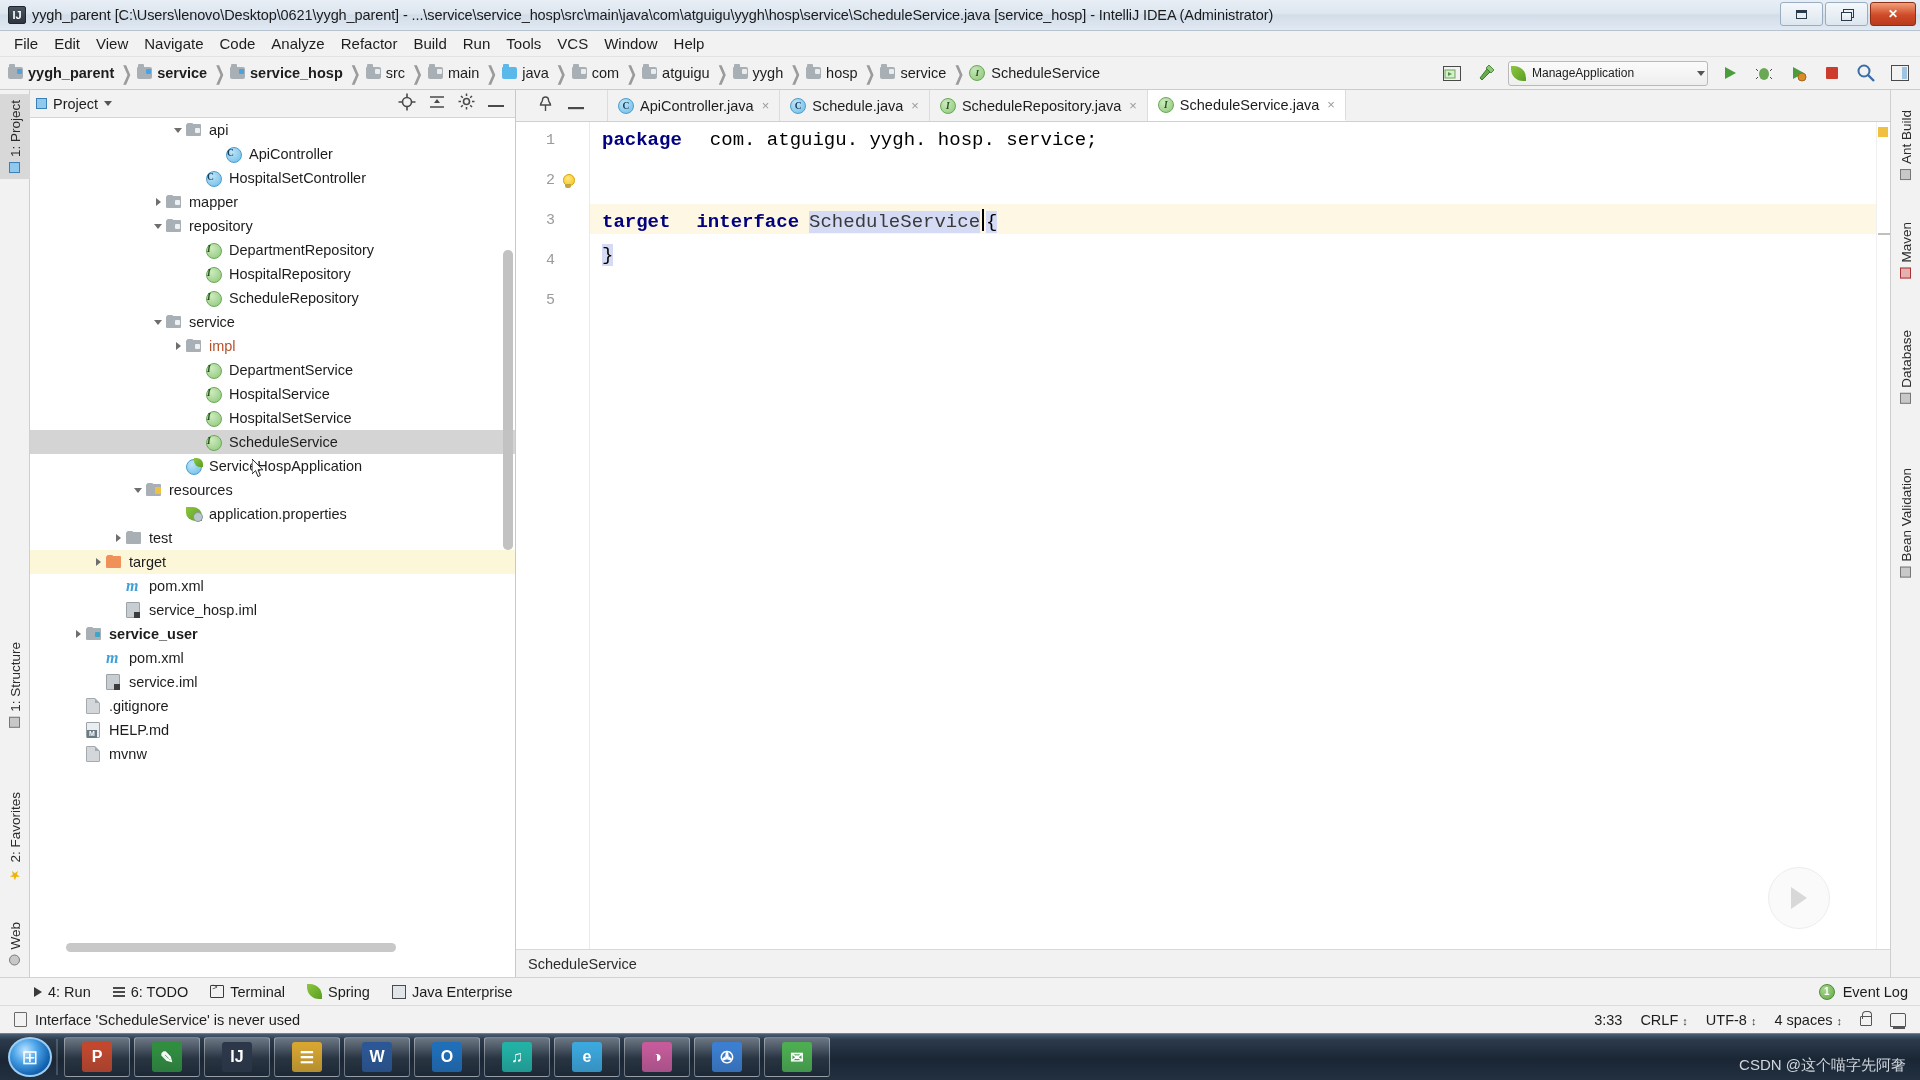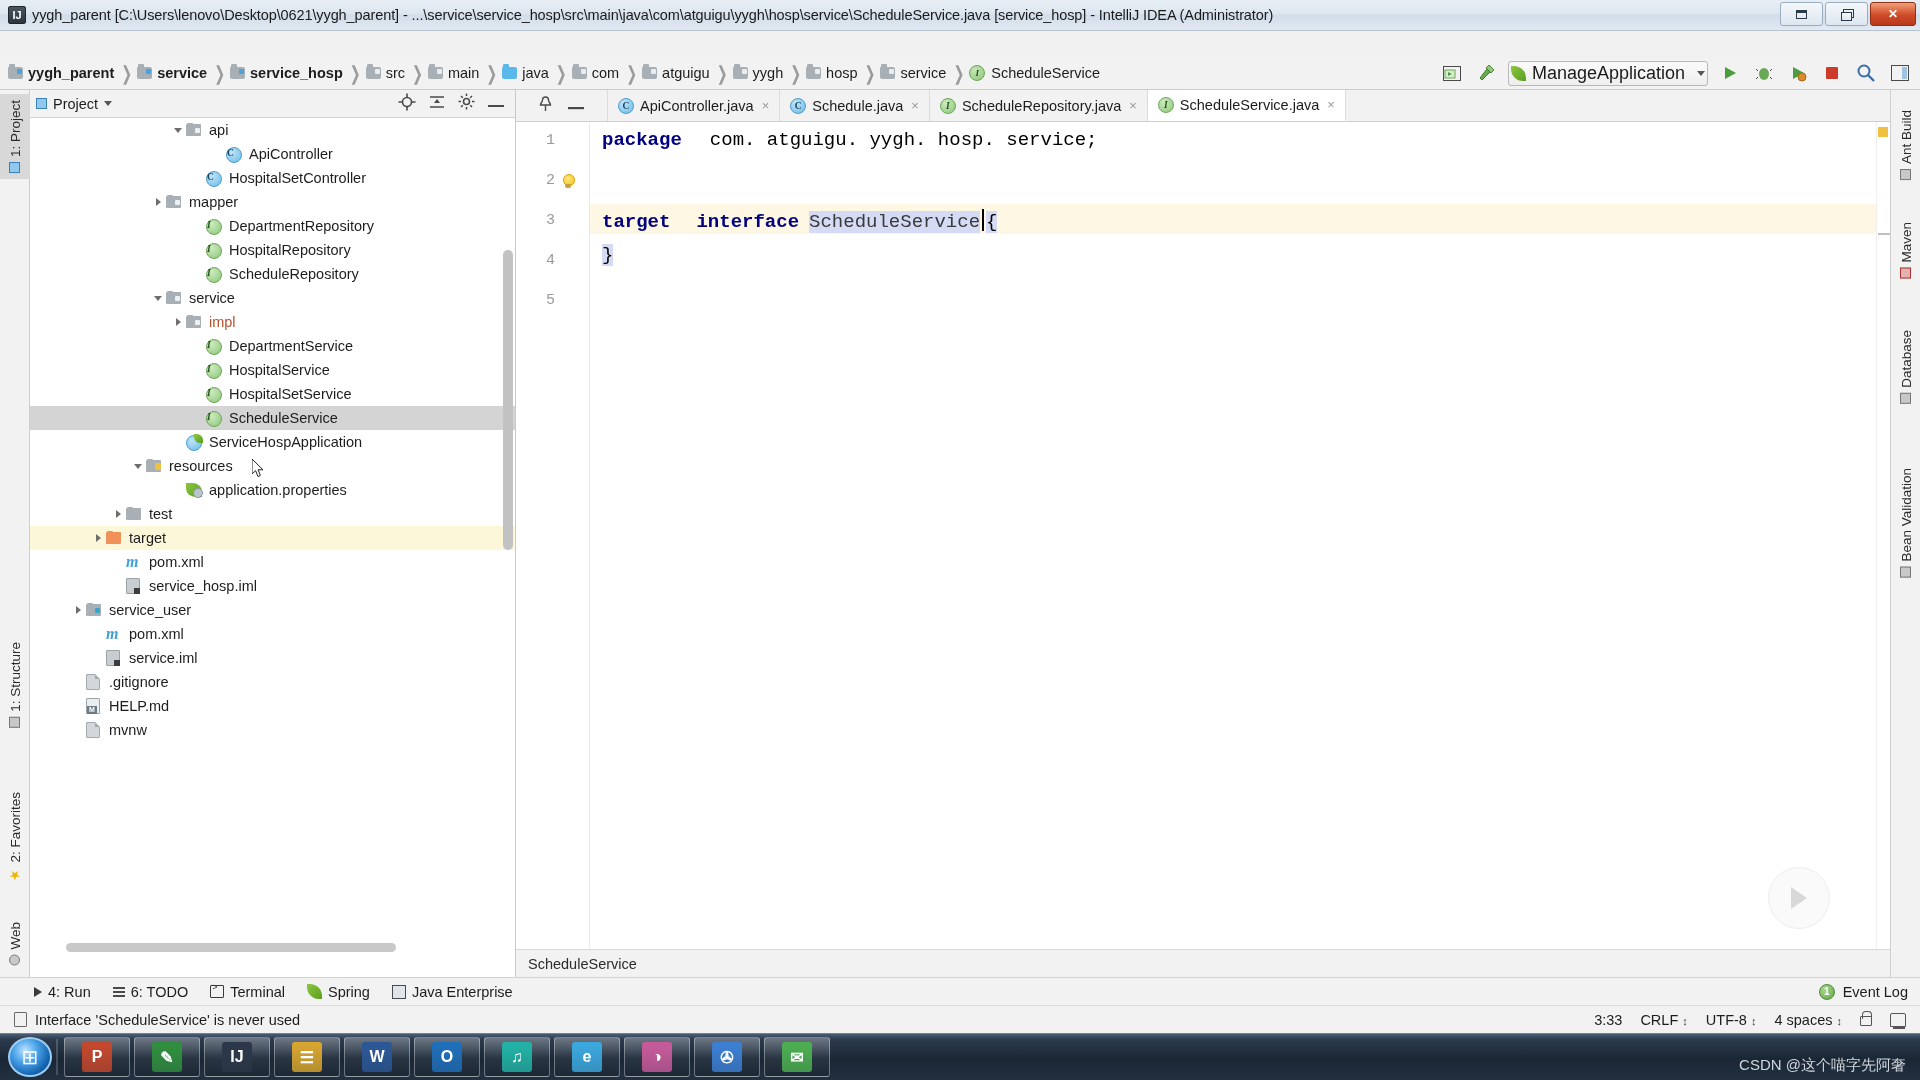--- a/index.html
+++ b/index.html
@@ -90,21 +90,21 @@
     border: 1px solid #6aa856; color: #24521a; font-size: 9px; font-weight: bold;
     display: flex; align-items: center; justify-content: center; font-style: italic;
     font-family: "Liberation Serif", serif;
   }
   .nav-right { position: absolute; right: 8px; display: flex; align-items: center; gap: 10px; }
   .nav-ico-btn { width: 24px; height: 24px; display:flex; align-items:center; justify-content:center; }
   .run-config {
     display: flex; align-items: center; height: 25px; padding: 0 2px;
     border: 1px solid #b9b9b9; border-radius: 3px;
     background: linear-gradient(to bottom,#fbfbfb,#eeeeee);
-    font-size: 18px; color: #1b1b1b; gap: 6px; min-width: 200px;
+    font-size: 12px; color: #1b1b1b; gap: 6px; min-width: 200px;
   }
   .spring-leaf {
     width: 15px; height: 15px; flex:none; position: relative;
   }
   .spring-leaf:before{
     content:""; position:absolute; inset:0;
     background: linear-gradient(135deg,#8dc63f,#5a9e23);
     border-radius: 0 80% 0 80%;
   }
   .chev-dn { width:0;height:0;border-left:4px solid transparent;border-right:4px solid transparent;border-top:5px solid #555; }
@@ -142,21 +142,21 @@
   }
   .pp-title { font-size: 14.5px; color: #1d1d1d; }
   .pp-header-right { margin-left: auto; display: flex; align-items: center; gap: 12px; padding-right: 4px;}
   .pp-tree { position: relative; height: 859px; overflow: hidden; background:#fff; }
   .trow {
     display: flex; align-items: center; height: 24px; font-size: 14.5px;
     color: #1d1d1d; white-space: nowrap; position: relative;
   }
   .trow.sel { background: #d4d4d4; }
   .trow.hl { background: #fdf7da; }
-  .trow.bold { font-weight: normal; }
+  .trow.bold { font-weight: bold; }
   .twist {
     width: 16px; height: 24px; display:flex; align-items:center; justify-content:center;
     color:#5b5b5b; font-size: 11px; flex:none;
   }
   .twist i { display:block; width:0;height:0; }
   .twist.right i { border-left:5px solid #6e6e6e;border-top:4px solid transparent;border-bottom:4px solid transparent; }
   .twist.down i { border-top:5px solid #6e6e6e;border-left:4px solid transparent;border-right:4px solid transparent; }
   .tico { width: 18px; height: 16px; margin-right: 5px; flex: none; position: relative; }
 
   
@@ -374,20 +374,35 @@
       <div class="tb-btn">
           <span class="min-glyph"></span>
         </div>
       <div class="tb-btn">
           <span class="rest-glyph"></span>
         </div>
       <div class="tb-btn close">✕</div>
     </div>
   </div>
 
+  <div class="menubar" id="menubar">
+      <div class="menu-item">File</div>
+      <div class="menu-item">Edit</div>
+      <div class="menu-item">View</div>
+      <div class="menu-item">Navigate</div>
+      <div class="menu-item">Code</div>
+      <div class="menu-item">Analyze</div>
+      <div class="menu-item">Refactor</div>
+      <div class="menu-item">Build</div>
+      <div class="menu-item">Run</div>
+      <div class="menu-item">Tools</div>
+      <div class="menu-item">VCS</div>
+      <div class="menu-item">Window</div>
+      <div class="menu-item">Help</div>
+    </div>
 
   <div class="navbar">
     <div id="crumbs" style="display:flex;align-items:center;">
         <span class="crumb bold">
           <span class="folder-ico mod"></span>
           <span>yygh_parent</span>
         </span>
         <span class="crumb-sep">❯</span>
         <span class="crumb bold">
           <span class="folder-ico mod"></span>
@@ -595,20 +610,29 @@
           <span class="tlabel">HospitalSetController</span>
         </div>
         <div class="trow" style="padding-left: 120px; text-align: right;">
           <span class="twist right">
             <i></i>
           </span>
           <span class="tico">
             <span class="ico-folder" style="display: block; position: relative;"></span>
           </span>
           <span class="tlabel">mapper</span>
+        </div>
+        <div class="trow" style="padding-left: 120px;">
+          <span class="twist down">
+            <i></i>
+          </span>
+          <span class="tico">
+            <span class="ico-folder" style="display: block; position: relative;"></span>
+          </span>
+          <span class="tlabel">repository</span>
         </div>
         <div class="trow" style="padding-left: 160px;">
           <span class="twist"></span>
           <span class="tico">
             <span class="ico-iface" style="display: block; position: relative;">I</span>
           </span>
           <span class="tlabel">DepartmentRepository</span>
         </div>
         <div class="trow" style="padding-left: 160px;">
           <span class="twist"></span>

